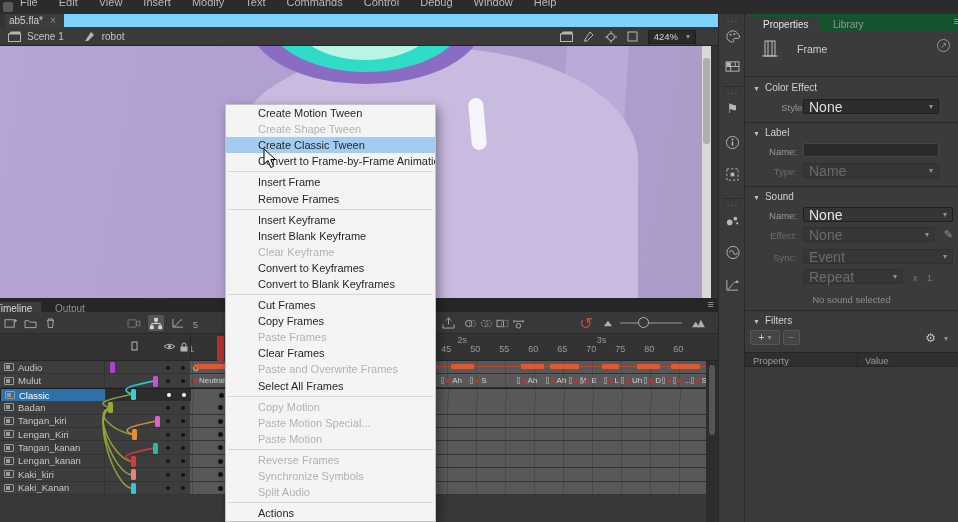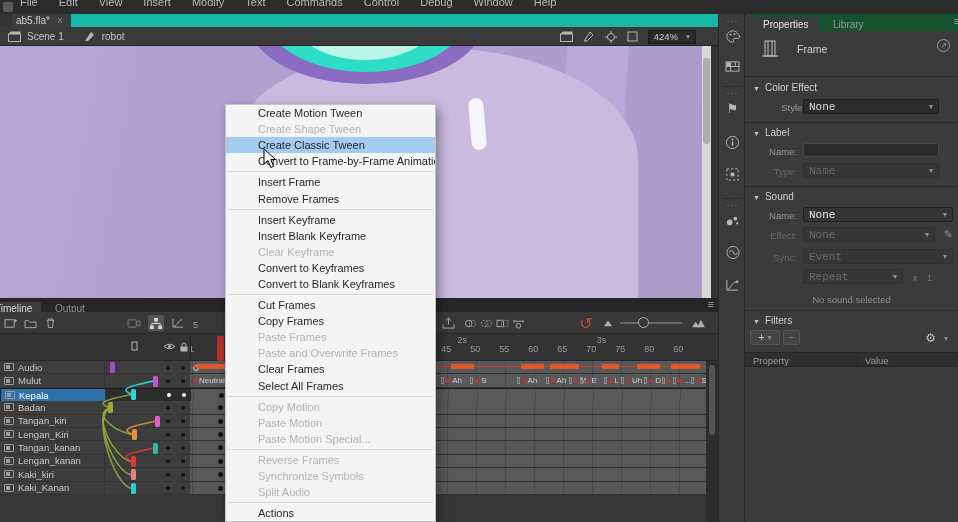--- a/index.html
+++ b/index.html
@@ -7,21 +7,21 @@
   body { font-family:"Liberation Sans","DejaVu Sans",sans-serif; background:#333; position:relative; }
   #app { position:absolute; inset:0; width:958px; height:522px; overflow:hidden; }
 
   
   .menubar { position:absolute; left:0; top:0; width:958px; height:14px; background:#2b2b2b; overflow:hidden; z-index:5; }
   .app-logo { position:absolute; left:3px; top:2px; width:10px; height:10px; background:#5a5a5a; border-radius:2px; }
   .mb-items { position:absolute; left:20px; top:-4px; display:flex; gap:21px; }
   .mb-item { font-size:11px; color:#b9b9b9; white-space:nowrap; }
 
   
-  .tabbar { position:absolute; left:12px; top:14px; width:796px; height:13px; background:#14b8a6; z-index:5; }
+  .tabbar { position:absolute; left:5px; top:14px; width:796px; height:13px; background:#7dd3fc; z-index:5; }
   .doc-tab { position:absolute; left:0; top:0; height:13px; padding:0 8px 0 4px; background:#3d3d3d; display:flex; align-items:center; gap:7px; }
   .doc-tab .t { font-size:10px; color:#cfcfcf; }
   .doc-tab .x { font-size:10px; color:#8d8d8d; }
 
   
   .editbar { position:absolute; left:0; top:27px; width:718px; height:19px; background:#3a3a3a; border-bottom:1px solid #242424; z-index:5; }
   .eb-left { position:absolute; left:8px; top:0; height:19px; display:flex; align-items:center; gap:6px; }
   .eb-right { position:absolute; right:22px; top:0; height:19px; display:flex; align-items:center; gap:10px; }
   .eb-txt { font-size:10px; color:#c4c4c4; }
   .zoom-box { background:#2a2a2a; border:1px solid #1d1d1d; height:14px; padding:0 5px; display:flex; align-items:center; gap:8px; }
@@ -103,21 +103,21 @@
   .pmenu { position:absolute; right:6px; top:1px; color:#a5a5a5; font-size:11px; }
   .pobj { position:absolute; left:0; top:17px; width:213px; height:44px; }
   .pobj-t { position:absolute; left:52px; top:12px; font-size:10.5px; color:#cfcfcf; }
   .phelp { position:absolute; right:8px; top:8px; width:13px; height:13px; border:1px solid #9a9a9a; border-radius:50%; color:#9a9a9a; font-size:8px; display:flex; align-items:center; justify-content:center; }
   .psep { position:absolute; left:0; width:213px; border-top:1px solid #2b2b2b; }
   .psec { position:absolute; left:8px; font-size:10px; color:#cfcfcf; }
   .psec .tri { font-size:7px; color:#c0c0c0; margin-right:5px; }
   .plab { position:absolute; width:46px; text-align:right; font-size:9.5px; color:#969696; }
   .plab.dim { color:#6b6b6b; }
   .sel { position:absolute; height:15px; background:#2c2c2c; border:1px solid #1f1f1f; border-radius:2px; display:flex; align-items:center; justify-content:space-between; padding:0 5px; }
-  .sel .v { font-size:11px; color:#dedede;font-family:Liberation Mono, monospace; }
+  .sel .v { font-size:14px; color:#dedede; }
   .sel.dis { background:#363636; border-color:#303030; }
   .sel.dis .v { color:#6b6b6b; }
   .pinput { position:absolute; height:14px; background:#2a2a2a; border:1px solid #454545; border-radius:2px; }
   .pstat { position:absolute; width:213px; text-align:center; font-size:9.5px; color:#8d8d8d; }
   .fbtn { position:absolute; height:15px; background:#454545; border:1px solid #565656; border-radius:2px; display:flex; align-items:center; justify-content:center; gap:3px; font-size:10px; color:#d8d8d8; }
   .fbtn.dim { color:#8a8a8a; }
   .ftable-h { position:absolute; left:0; width:213px; height:15px; background:#2f2f2f; border-top:1px solid #262626; border-bottom:1px solid #262626; }
   .ftable-h .c { position:absolute; top:2px; font-size:9.5px; color:#9a9a9a; }
   .ftable-h .dv { position:absolute; left:112px; top:0; width:1px; height:15px; background:#262626; }
   .xdim { font-size:9px; color:#7a7a7a; }
@@ -506,21 +506,21 @@
           <div class="mkey" style="left: 690.6px;">
             <span class="fr"></span>
             <span class="rd"></span>
             <span class="lb">S</span>
           </div>
         </div>
         <div class="tl-row sel" style="top: 26.8px;">
           <div class="strip"></div>
           <div class="name">
             <span class="lyr-ic"></span>
-            <span class="nm">Kepala</span>
+            <span class="nm">Classic</span>
           </div>
           <div class="dotc" style="left: 166px;"></div>
           <div class="dotc" style="left: 181px;"></div>
           <div class="kf-dot" style="left: 218px;"></div>
         </div>
         <div class="tl-row" style="top: 40.2px;">
           <div class="strip"></div>
           <div class="name">
             <span class="lyr-ic"></span>
             <span class="nm">Badan</span>
@@ -725,38 +725,38 @@
       <div class="ctx-sep"></div>
       <div class="ctx-item normal">
         <span class="l">Cut Frames</span>
       </div>
       <div class="ctx-item normal">
         <span class="l">Copy Frames</span>
       </div>
       <div class="ctx-item disabled">
         <span class="l">Paste Frames</span>
       </div>
+      <div class="ctx-item normal">
+        <span class="l">Clear Frames</span>
+      </div>
       <div class="ctx-item disabled">
         <span class="l">Paste and Overwrite Frames</span>
       </div>
       <div class="ctx-item normal">
-        <span class="l">Clear Frames</span>
-      </div>
-      <div class="ctx-item normal">
         <span class="l">Select All Frames</span>
       </div>
       <div class="ctx-sep"></div>
       <div class="ctx-item disabled">
         <span class="l">Copy Motion</span>
       </div>
       <div class="ctx-item disabled">
+        <span class="l">Paste Motion Special...</span>
+      </div>
+      <div class="ctx-item disabled">
         <span class="l">Paste Motion</span>
-      </div>
-      <div class="ctx-item disabled">
-        <span class="l">Paste Motion Special...</span>
       </div>
       <div class="ctx-sep"></div>
       <div class="ctx-item disabled">
         <span class="l">Reverse Frames</span>
       </div>
       <div class="ctx-item disabled">
         <span class="l">Synchronize Symbols</span>
       </div>
       <div class="ctx-item disabled">
         <span class="l">Split Audio</span>

